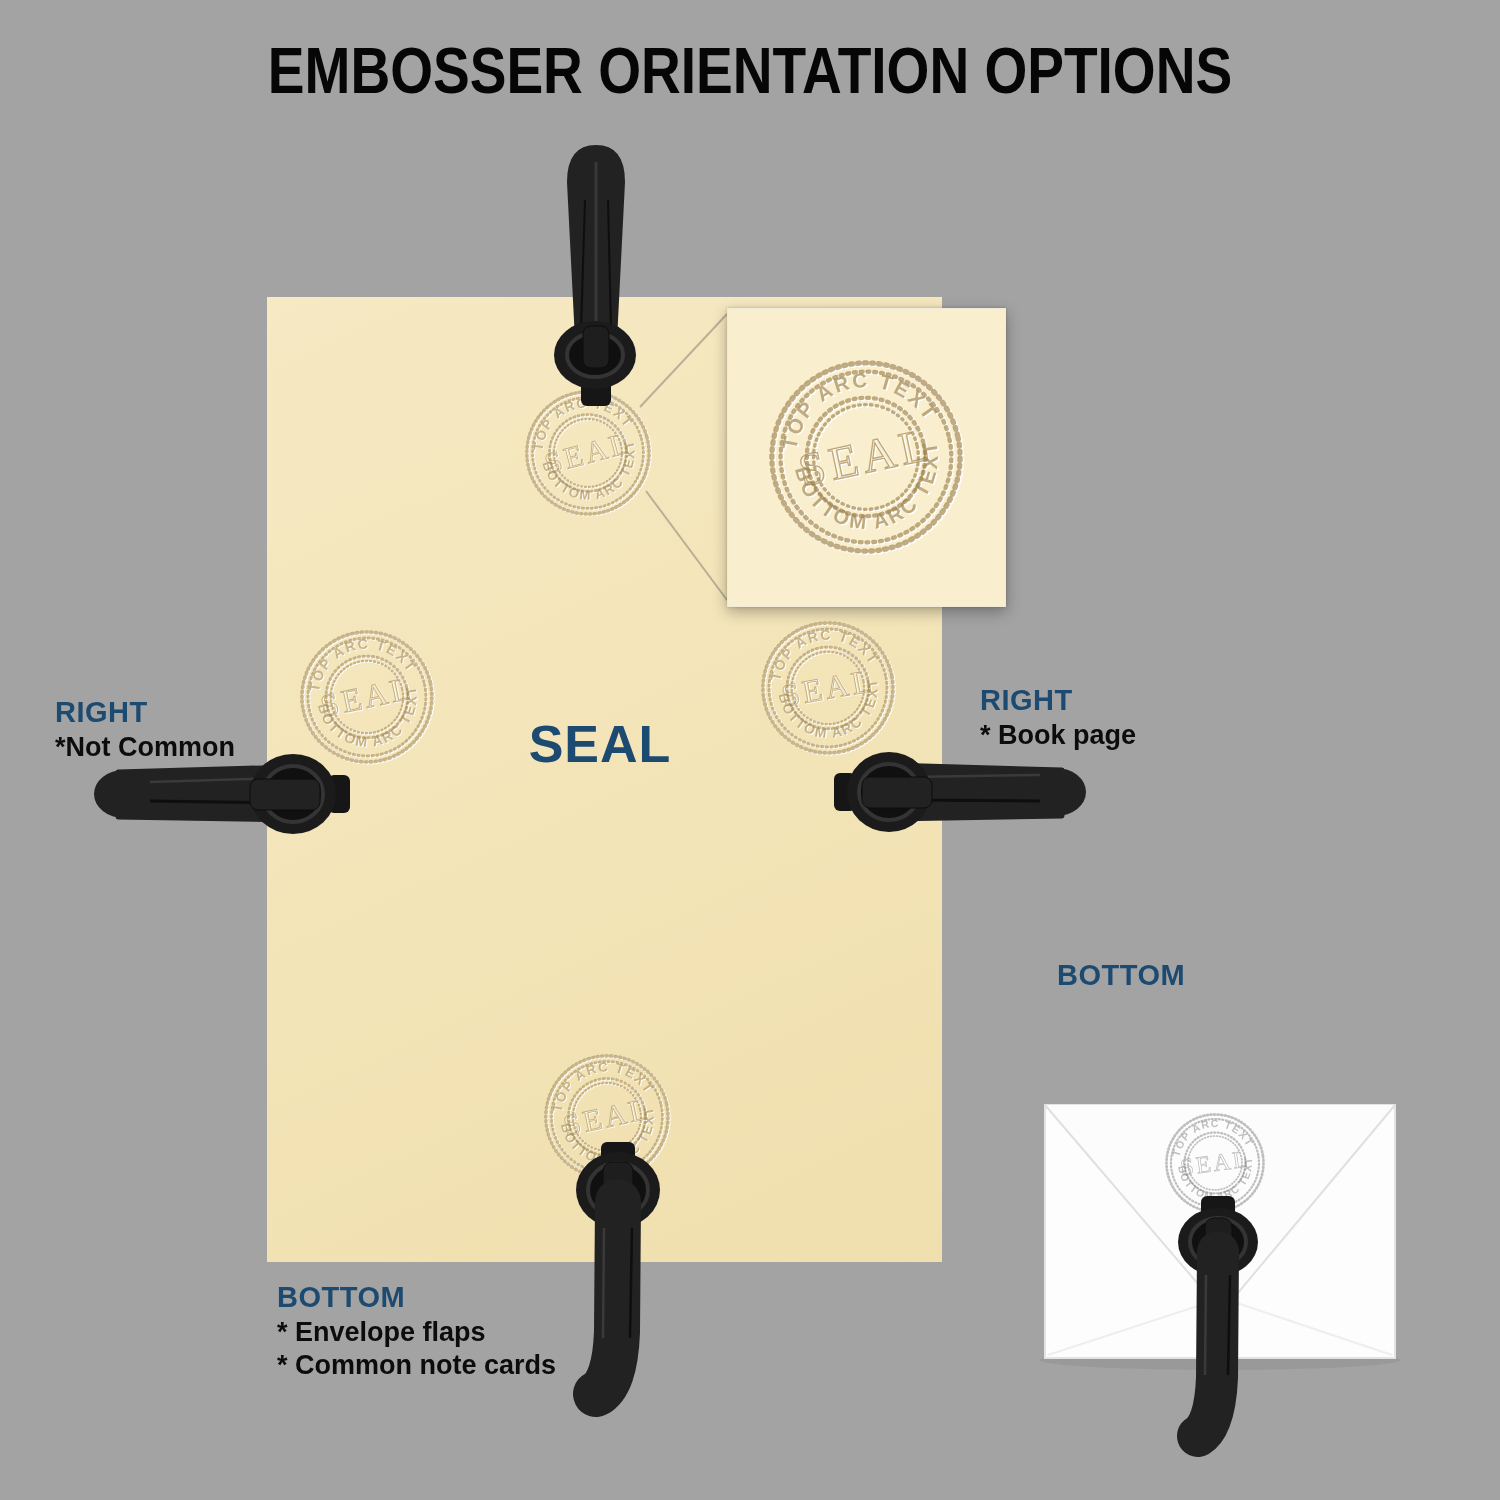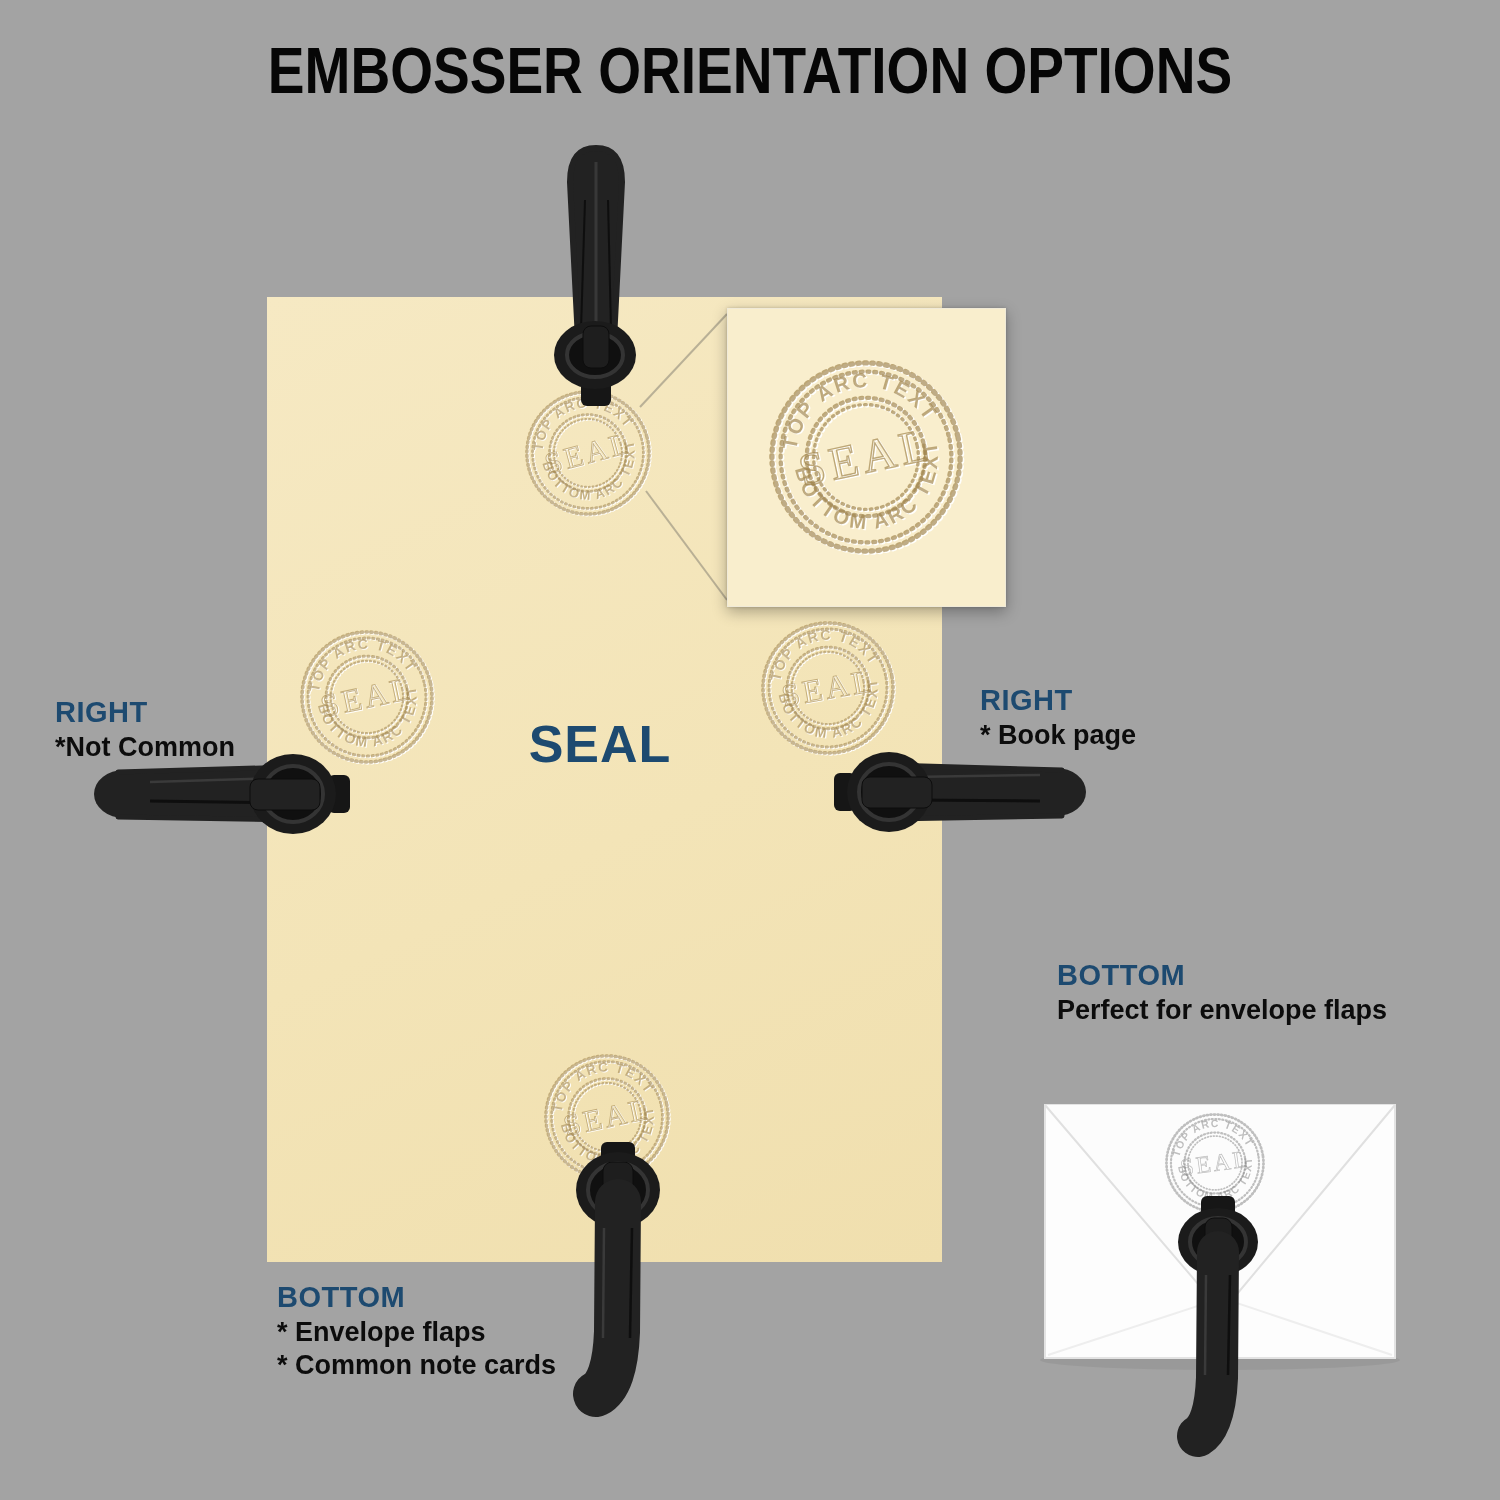--- a/index.html
+++ b/index.html
@@ -174,16 +174,15 @@
   </div>
 
   <div class="label" id="label-bottom">
     <div class="heading">BOTTOM</div>
     <div class="item">* Envelope flaps</div>
     <div class="item">* Common note cards</div>
   </div>
 
   <div class="label" id="label-bottom-right">
     <div class="heading">BOTTOM</div>
-    <div class="item">Perfect for envelope flaps</div>
   </div>
 
 </div>
 
 </body></html>

